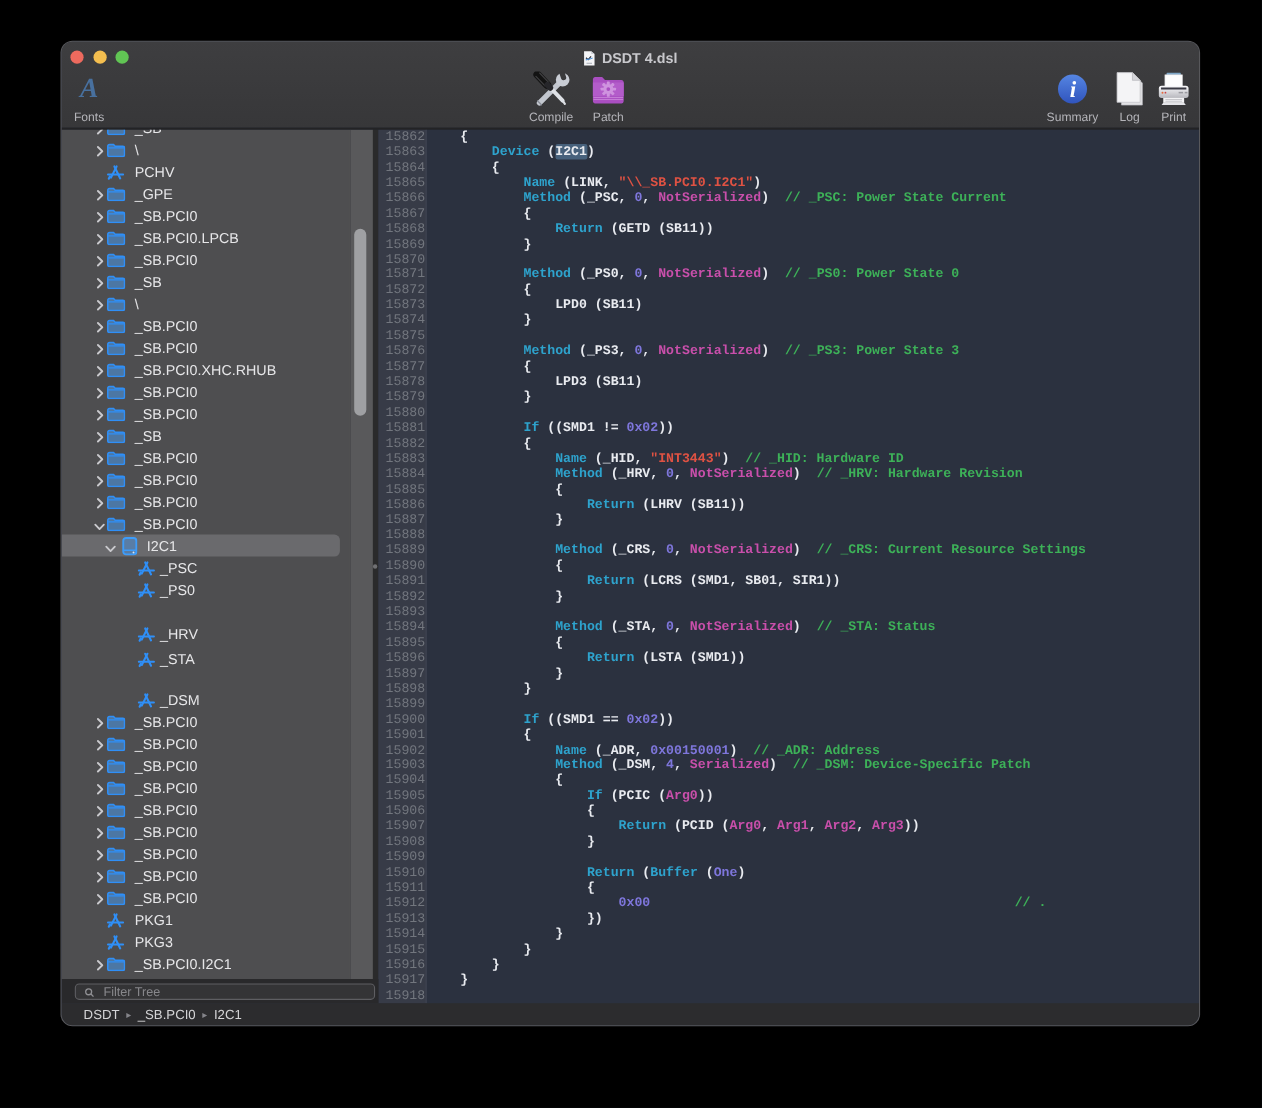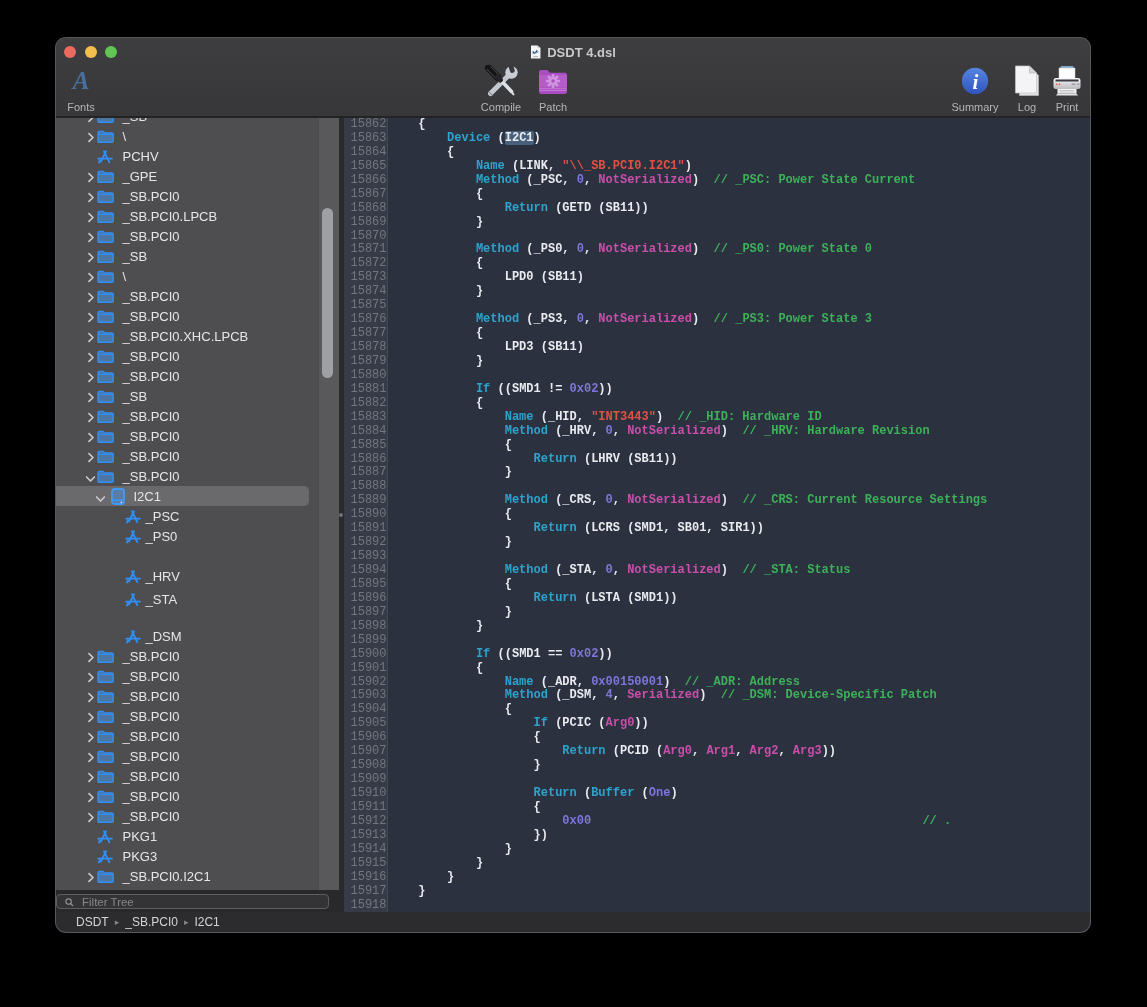--- a/index.html
+++ b/index.html
@@ -1,38 +1,38 @@
 <!DOCTYPE html>
 <html><head><meta charset="utf-8"><style>
 *{margin:0;padding:0;box-sizing:border-box}
 html,body{width:1147px;height:1007px;background:#000;overflow:hidden;font-family:"Liberation Sans",sans-serif}
 .win{position:absolute;left:56px;top:38px;width:1034px;height:894px;border-radius:10px;background:#2b313f;box-shadow:0 0 0 1px rgba(160,160,166,.55),0 18px 40px rgba(0,0,0,.6);overflow:hidden}
 .chrome{position:absolute;left:0;top:0;right:0;height:80px;background:linear-gradient(#3e3e40,#373739);border-bottom:2px solid #232325}
 .tl{position:absolute;top:8.3px;width:12px;height:12px;border-radius:50%}
-.title{position:absolute;top:7px;left:50%;transform:translateX(-50%);display:flex;align-items:flex-start;gap:6px;white-space:nowrap}
+.title{position:absolute;top:7px;left:50%;transform:translateX(-50%);display:flex;align-items:flex-end;gap:6px;white-space:nowrap}
 .title b{font-size:13px;color:#c9c9cd;font-weight:bold}
 .tb{position:absolute;text-align:center;color:#b4b4b9;font-size:11px}
 .tb .lab{position:absolute;left:50%;transform:translateX(-50%);top:63px;white-space:nowrap}
 .content{position:absolute;left:0;top:80px;right:0;height:794px}
 .side{position:absolute;left:0;top:0;width:283px;height:772px;background:#4e4e50;overflow:hidden}
 .track{position:absolute;right:0;top:0;width:21px;height:100%;background:#59595b;border-left:1px solid #4a4a4d}
 .thumb{position:absolute;left:265.5px;top:90px;width:11px;height:170px;border-radius:5.5px;background:#9fa0a3;z-index:3}
 .row{width:283px;height:20px;color:#e6e6e8;font-size:13px}
 .row .lb{position:absolute;top:2.5px;white-space:nowrap}
 .hl{position:absolute;left:0;top:0;width:252.5px;height:20px;background:#6a6a6d;border-radius:0 5px 5px 0}
 .divider{position:absolute;left:283px;top:0;width:4.5px;height:794px;background:#2a2a2b}
 .dot{position:absolute;left:283.2px;top:394.7px;width:4px;height:4px;border-radius:50%;background:#707073}
 .gutter{position:absolute;left:287.5px;top:0;width:44.5px;height:794px;background:#373b47;border-right:1px solid #434856}
 .gutter pre{font-family:"Liberation Mono",monospace;font-size:12px;line-height:13.93px;color:#72767e;text-align:right;padding-right:0.5px}
 .code{position:absolute;left:332px;top:0;right:0;height:794px;background:#2b313f;overflow:hidden}
 .code pre{font-family:"Liberation Mono",monospace;font-size:12px;line-height:13.93px;color:#e9ebf0;padding-left:1.5px;font-weight:bold}
 .k{color:#2ea3cd}.n{color:#7e76db}.p{color:#c94fab}.c{color:#3db158}.s{color:#df5243}
 .sel{background:#47617c;border-radius:2px}
 .fstrip{position:absolute;left:0;top:772px;width:287.5px;height:22px;background:#29292b}
-.ffield{position:absolute;left:0;top:3.5px;width:273px;height:15px;border-radius:4px;background:#343436;border:1px solid #5e5e62;color:#87878b;font-size:11.5px}
+.ffield{position:absolute;left:12px;top:3.5px;width:273px;height:15px;border-radius:4px;background:#343436;border:1px solid #5e5e62;color:#87878b;font-size:11.5px}
 .ffield span{position:absolute;left:25px;top:1px}
 .status{position:absolute;left:0;right:0;top:874px;height:20px;background:#2c2c2e;display:flex;align-items:center;padding-left:20px;font-size:12px;color:#d4d4d6;border-radius:0 0 10px 10px}
 .sep{color:#85858a;font-size:9px;margin:0 6px}
 </style></head><body>
 <div class="win">
  <div class="chrome">
   <div class="tl" style="left:8px;background:#ed6a5e"></div>
   <div class="tl" style="left:28.5px;background:#f4be4f"></div>
   <div class="tl" style="left:48.5px;background:#61c554"></div>
   <div class="title">
@@ -252,21 +252,21 @@
           <span class="lb" style="left:66.5px">_SB.PCI0</span>
         </div>
 <div class="row" style="position:absolute;left:0;top:208px">
           <div style="position:absolute;left:30.5px;top:4.5px"><svg class="ch" width="8" height="11" viewBox="0 0 8 11">
               <path d="M2 1.6l4 3.9-4 3.9" stroke="#c9c9cd" stroke-width="1.7" fill="none" stroke-linecap="round" stroke-linejoin="round"></path>
             </svg></div>
           <div style="position:absolute;left:40.5px;top:3.5px"><svg class="ti" width="17" height="13" viewBox="0 0 17 13">
               <path d="M1 3c0-1 .6-1.6 1.5-1.6h3.7l1.5 1.5h7.1c.9 0 1.4.6 1.4 1.4v6.6c0 .9-.5 1.4-1.4 1.4H2.5c-.9 0-1.5-.5-1.5-1.4z" fill="#4c77a4" stroke="#2f8ff7" stroke-width="1.4"></path>
               <path d="M1.3 4.4h14.4" stroke="#2f8ff7" stroke-width="1.2"></path>
             </svg></div>
-          <span class="lb" style="left:66.5px">_SB.PCI0.XHC.LPCB</span>
+          <span class="lb" style="left:66.5px">_SB.PCI0.XHC.RHUB</span>
         </div>
 <div class="row" style="position:absolute;left:0;top:228px">
           <div style="position:absolute;left:30.5px;top:4.5px"><svg class="ch" width="8" height="11" viewBox="0 0 8 11">
               <path d="M2 1.6l4 3.9-4 3.9" stroke="#c9c9cd" stroke-width="1.7" fill="none" stroke-linecap="round" stroke-linejoin="round"></path>
             </svg></div>
           <div style="position:absolute;left:40.5px;top:3.5px"><svg class="ti" width="17" height="13" viewBox="0 0 17 13">
               <path d="M1 3c0-1 .6-1.6 1.5-1.6h3.7l1.5 1.5h7.1c.9 0 1.4.6 1.4 1.4v6.6c0 .9-.5 1.4-1.4 1.4H2.5c-.9 0-1.5-.5-1.5-1.4z" fill="#4c77a4" stroke="#2f8ff7" stroke-width="1.4"></path>
               <path d="M1.3 4.4h14.4" stroke="#2f8ff7" stroke-width="1.2"></path>
             </svg></div>
           <span class="lb" style="left:66.5px">_SB.PCI0</span>

